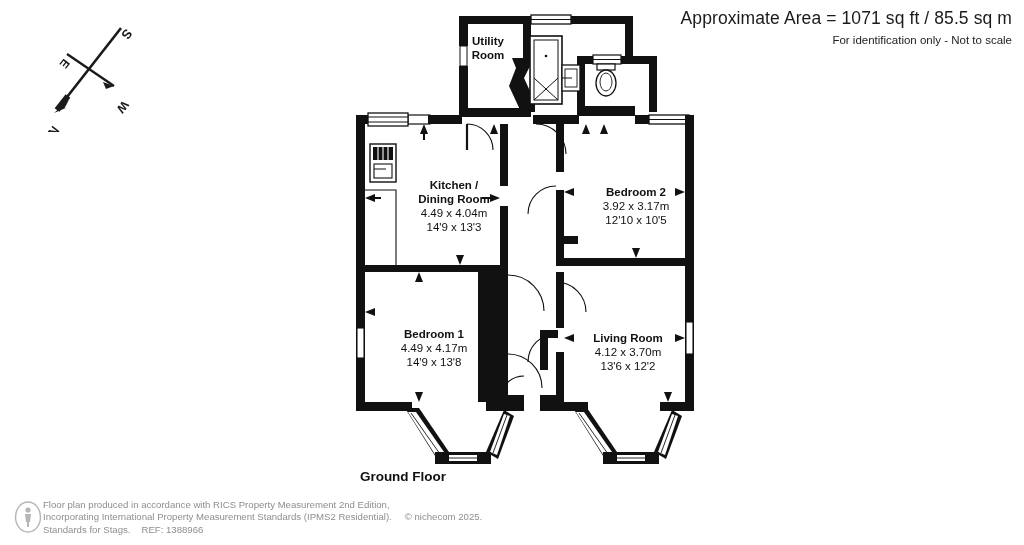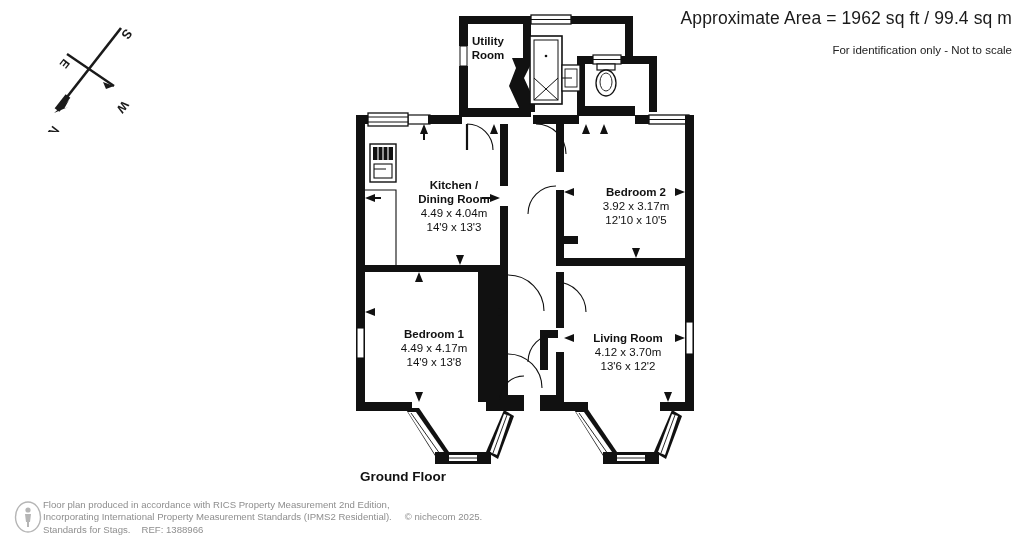--- a/index.html
+++ b/index.html
@@ -26,21 +26,21 @@
   }
   #area-title {
     font-size: 17.5px;
     color: #1a1a1a;
     letter-spacing: 0.1px;
     white-space: nowrap;
   }
   #area-subtitle {
     font-size: 11.5px;
     color: #222222;
-    margin-top: 15px;
+    margin-top: 5px;
     white-space: nowrap;
   }
 
   
   #compass {
     position: absolute;
     left: 28px;
     top: 12px;
     width: 120px;
     height: 120px;
@@ -95,21 +95,21 @@
   .fline { display: block; }
   .fspace { display: inline-block; width: 13px; }
   .fspace2 { display: inline-block; width: 11px; }
 </style>
 </head>
 <body>
 
 <div id="page">
 
   <div id="header">
-    <div id="area-title">Approximate Area = 1962 sq ft / 99.4 sq m</div>
+    <div id="area-title">Approximate Area = 1071 sq ft / 85.5 sq m</div>
     <div id="area-subtitle">For identification only - Not to scale</div>
   </div>
 
   <div id="compass">
     <svg width="120" height="120" viewBox="0 0 120 120">
 
       <line x1="93" y1="16" x2="32" y2="94" stroke="#1a1a1a" stroke-width="2.6"></line>
       <polygon points="26,101 41,88 36,97 40,95" fill="#1a1a1a"></polygon>
       <line x1="29" y1="98" x2="40" y2="84" stroke="#1a1a1a" stroke-width="6" stroke-linecap="butt"></line>
 

